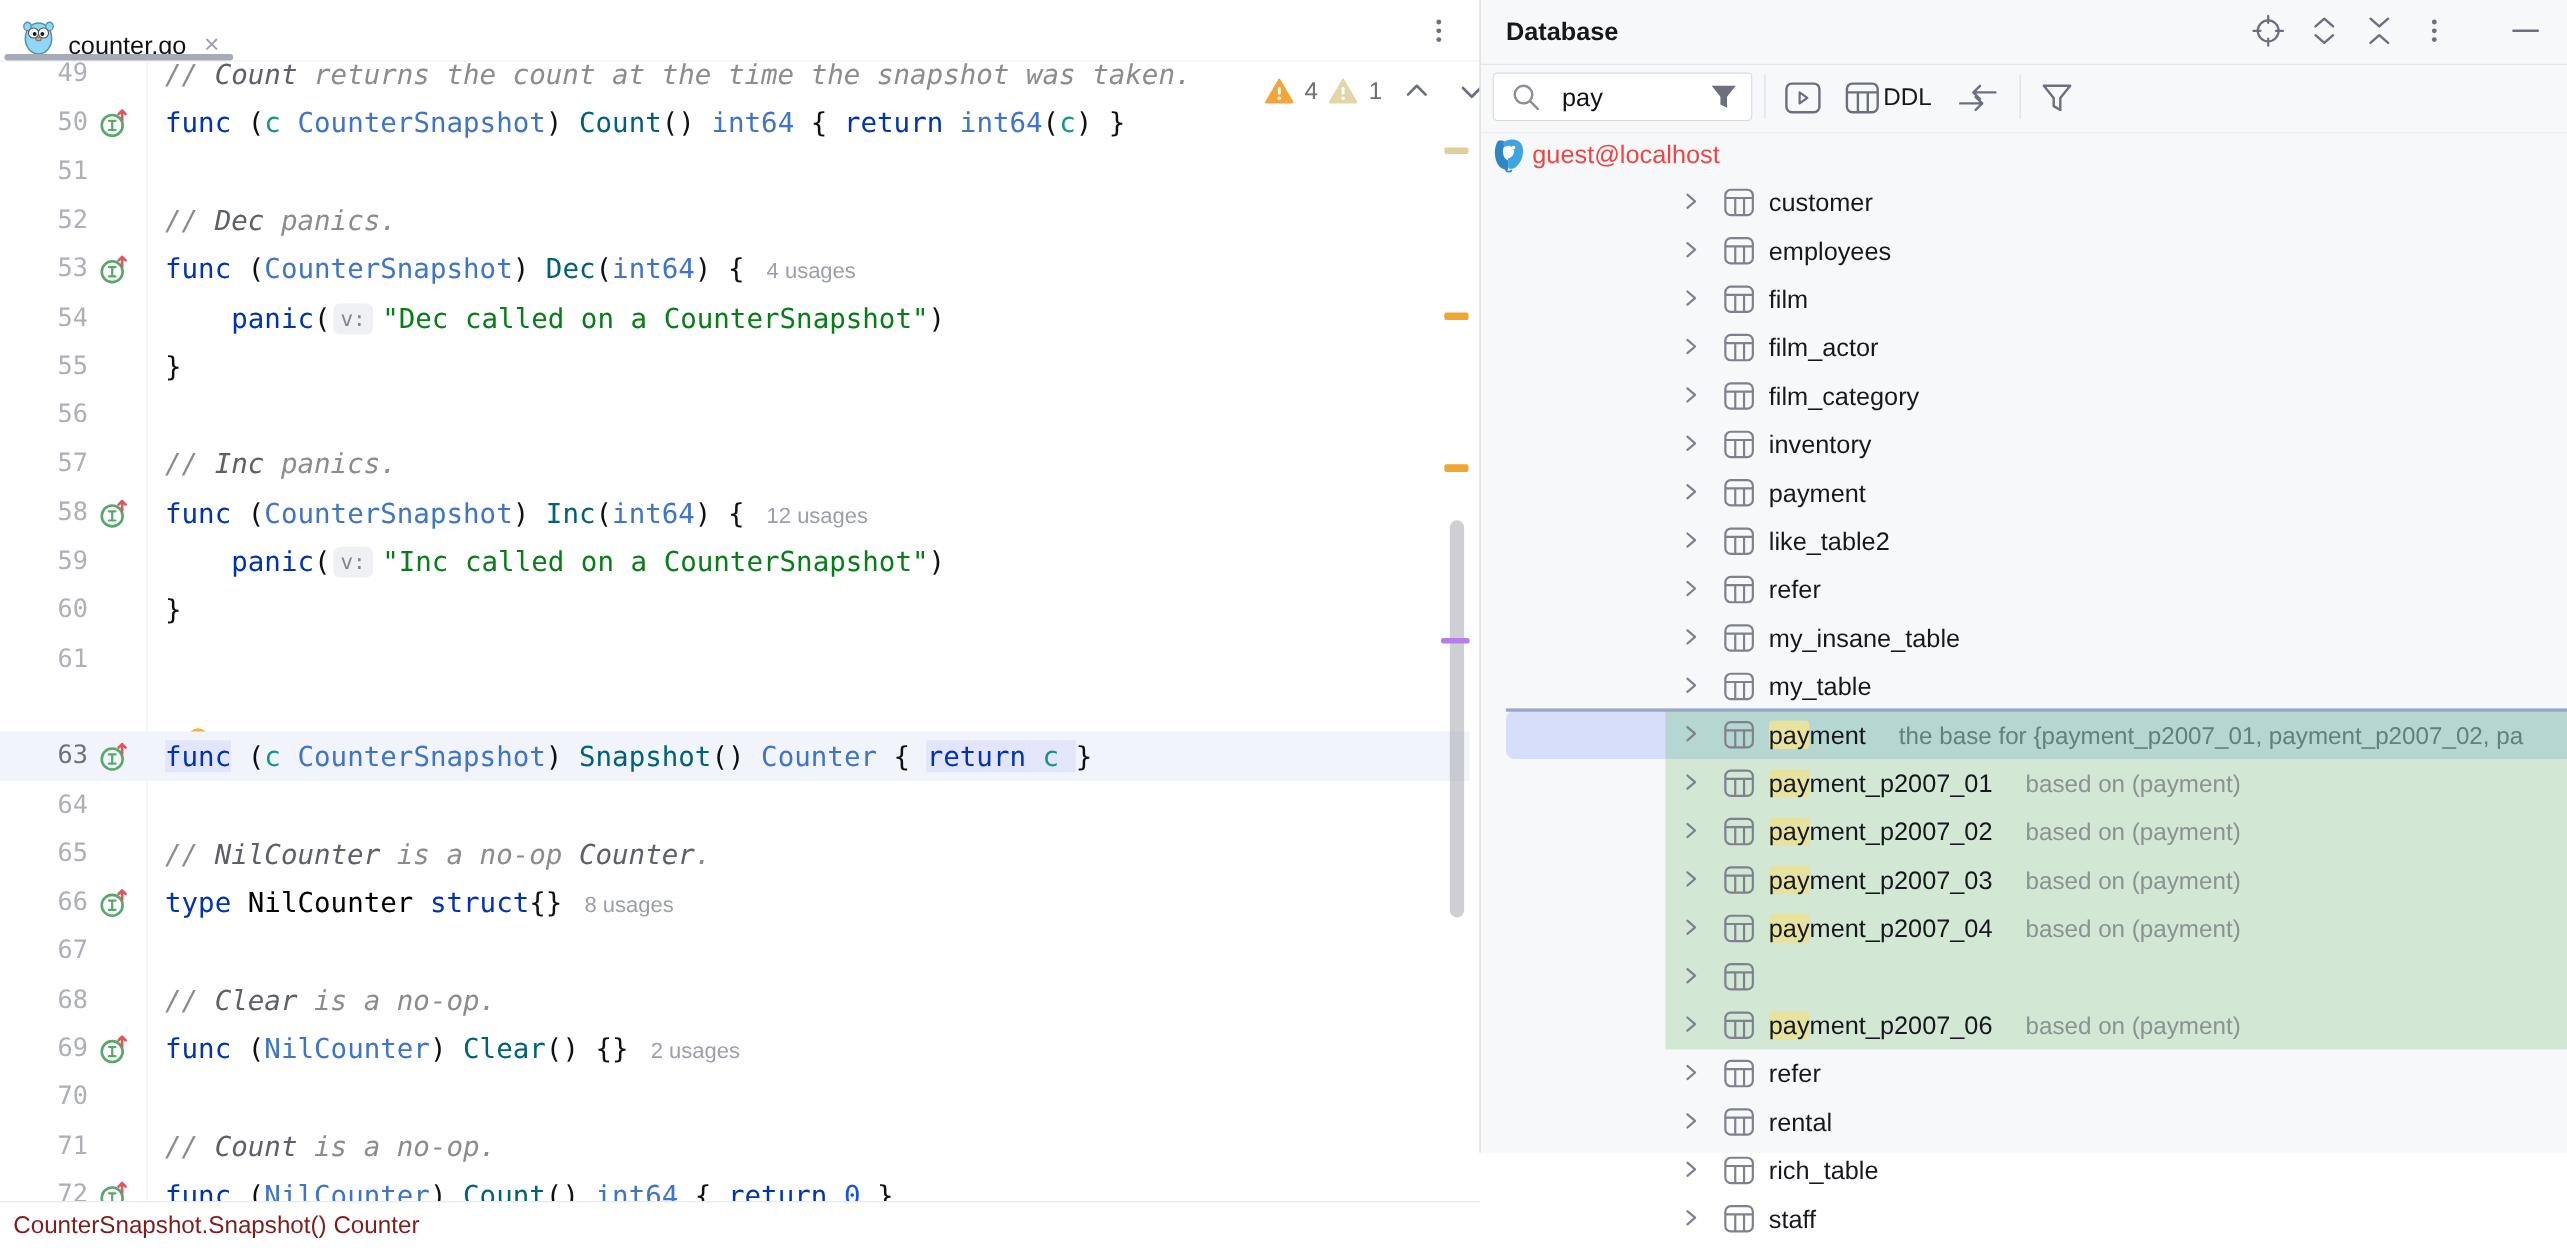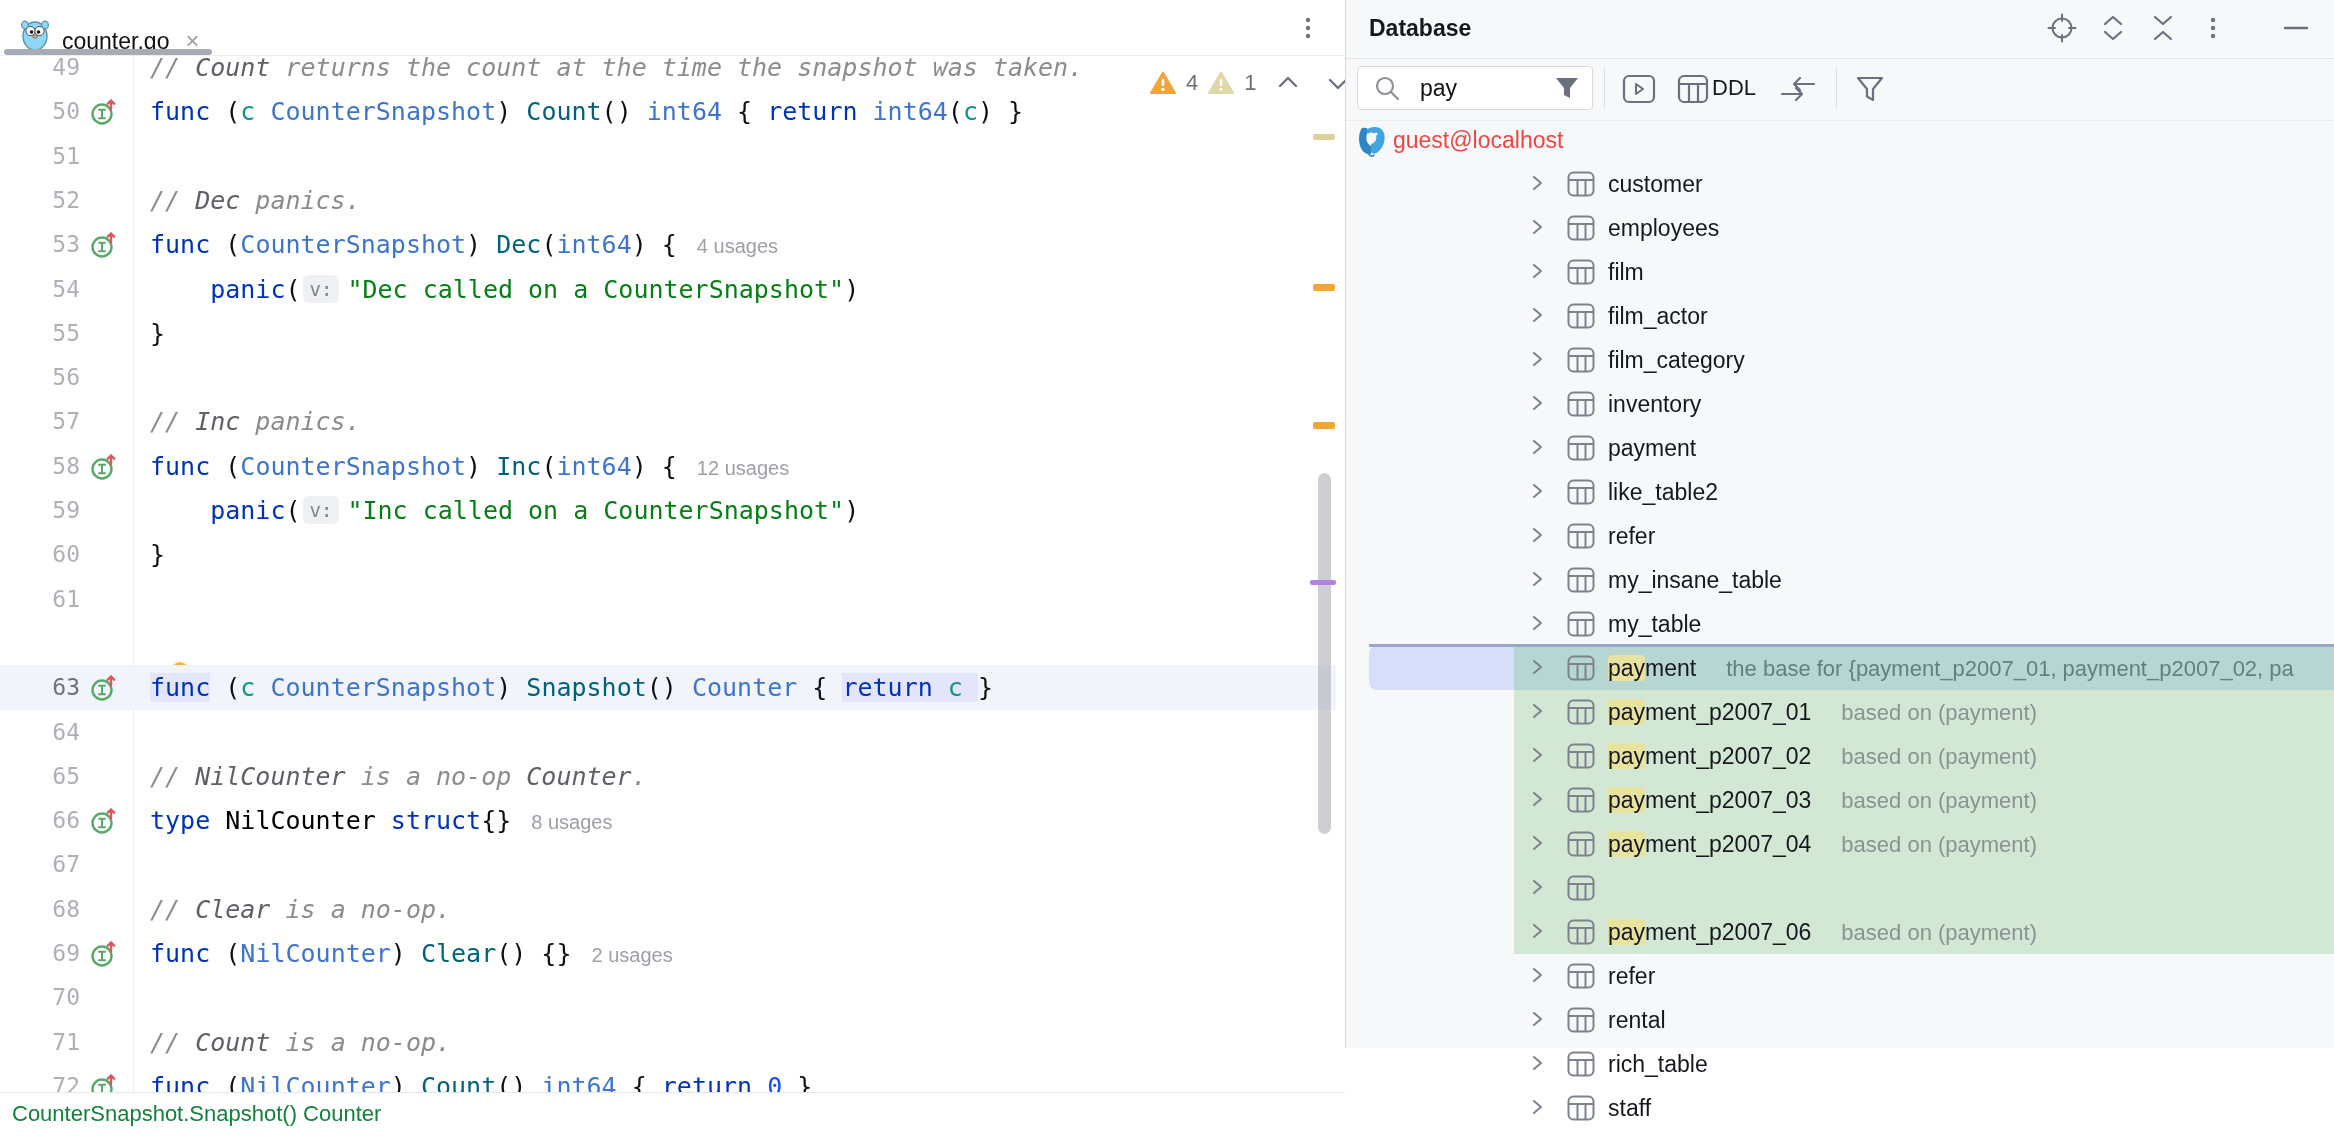--- a/index.html
+++ b/index.html
@@ -37,21 +37,21 @@
   
   #inspections{position:absolute;left:1146px;top:68px;display:flex;align-items:center;gap:10px;background:#fff;padding:2px 4px;}
   .insp-count{font-size:22px;color:#6E7077;}
 
   
   .stripe-mark{position:absolute;border-radius:2px;}
   #scroll-thumb{position:absolute;left:1318px;top:473px;width:13px;height:361px;border-radius:7px;background:rgba(165,168,174,.55);}
 
   
   #statusbar{position:absolute;left:0;top:1092px;width:1345px;height:44px;background:#fff;border-top:1px solid #E5E7EB;}
-  #statusbar .txt{position:absolute;left:12px;top:0;line-height:42px;font-size:22px;color:#15803d;}
+  #statusbar .txt{position:absolute;left:12px;top:0;line-height:42px;font-size:22px;color:#7f1d1d;}
 
   
   #dbpanel{position:absolute;left:1345px;top:0;width:989px;height:1048px;background:#F7F8FA;border-left:1px solid #D5D7DD;box-sizing:border-box;}
   #db-header{position:absolute;left:0;top:0;width:989px;height:58px;border-bottom:1px solid #E3E5E9;}
   #db-title{position:absolute;left:23px;top:0;line-height:56px;font-size:23px;font-weight:bold;color:#16181D;}
   .hdr-icons{position:absolute;right:108px;top:13px;display:flex;gap:22px;align-items:center;}
   #db-hide{position:absolute;right:24px;top:13px;}
 
   #db-toolbar{position:absolute;left:0;top:58px;width:989px;height:62px;border-bottom:1px solid #ECEDF0;}
   #search-box{position:absolute;left:11px;top:8px;width:236px;height:44px;background:#fff;border:1px solid #D7D9DF;border-radius:4px;box-sizing:border-box;}

